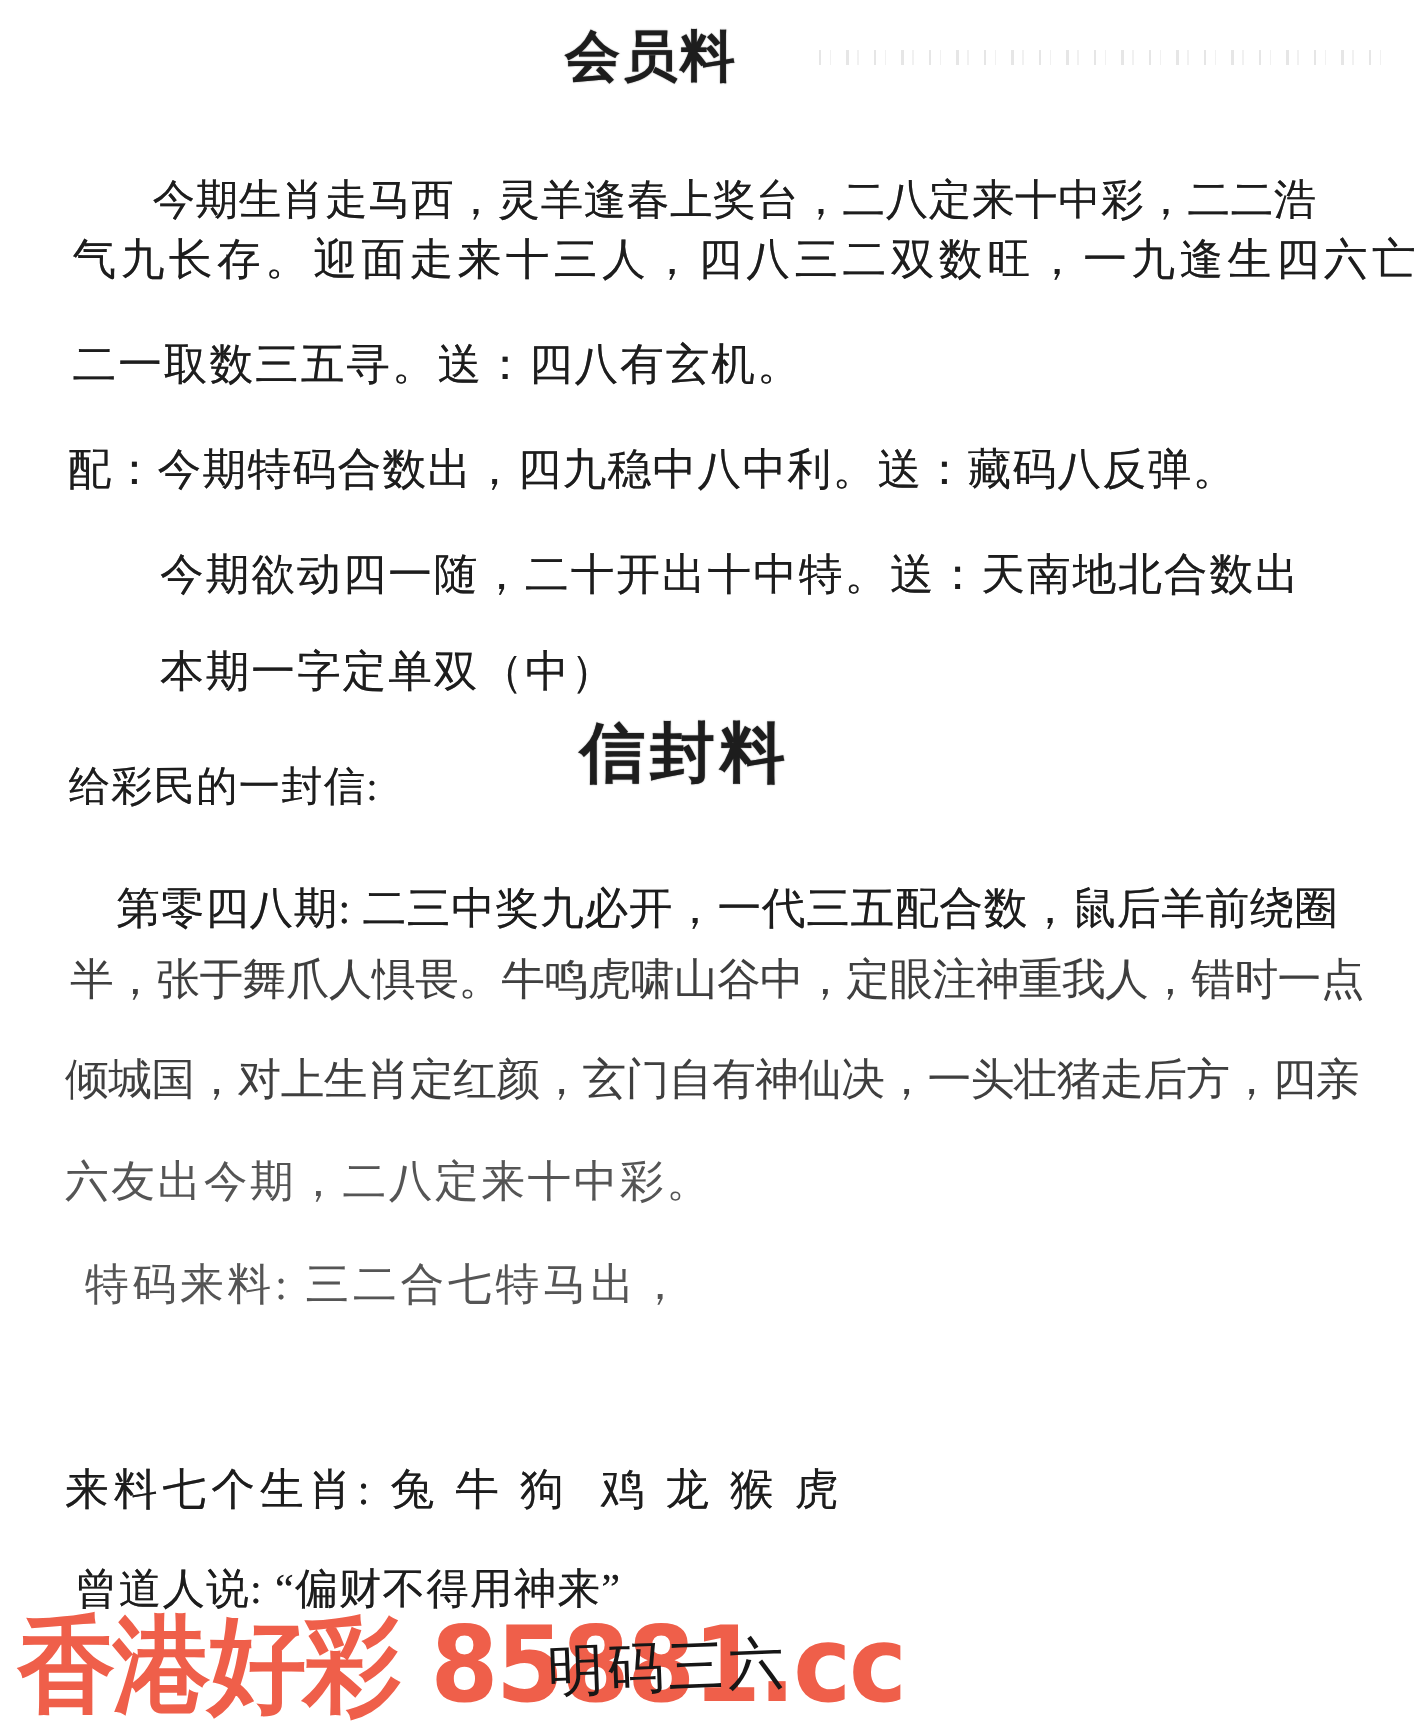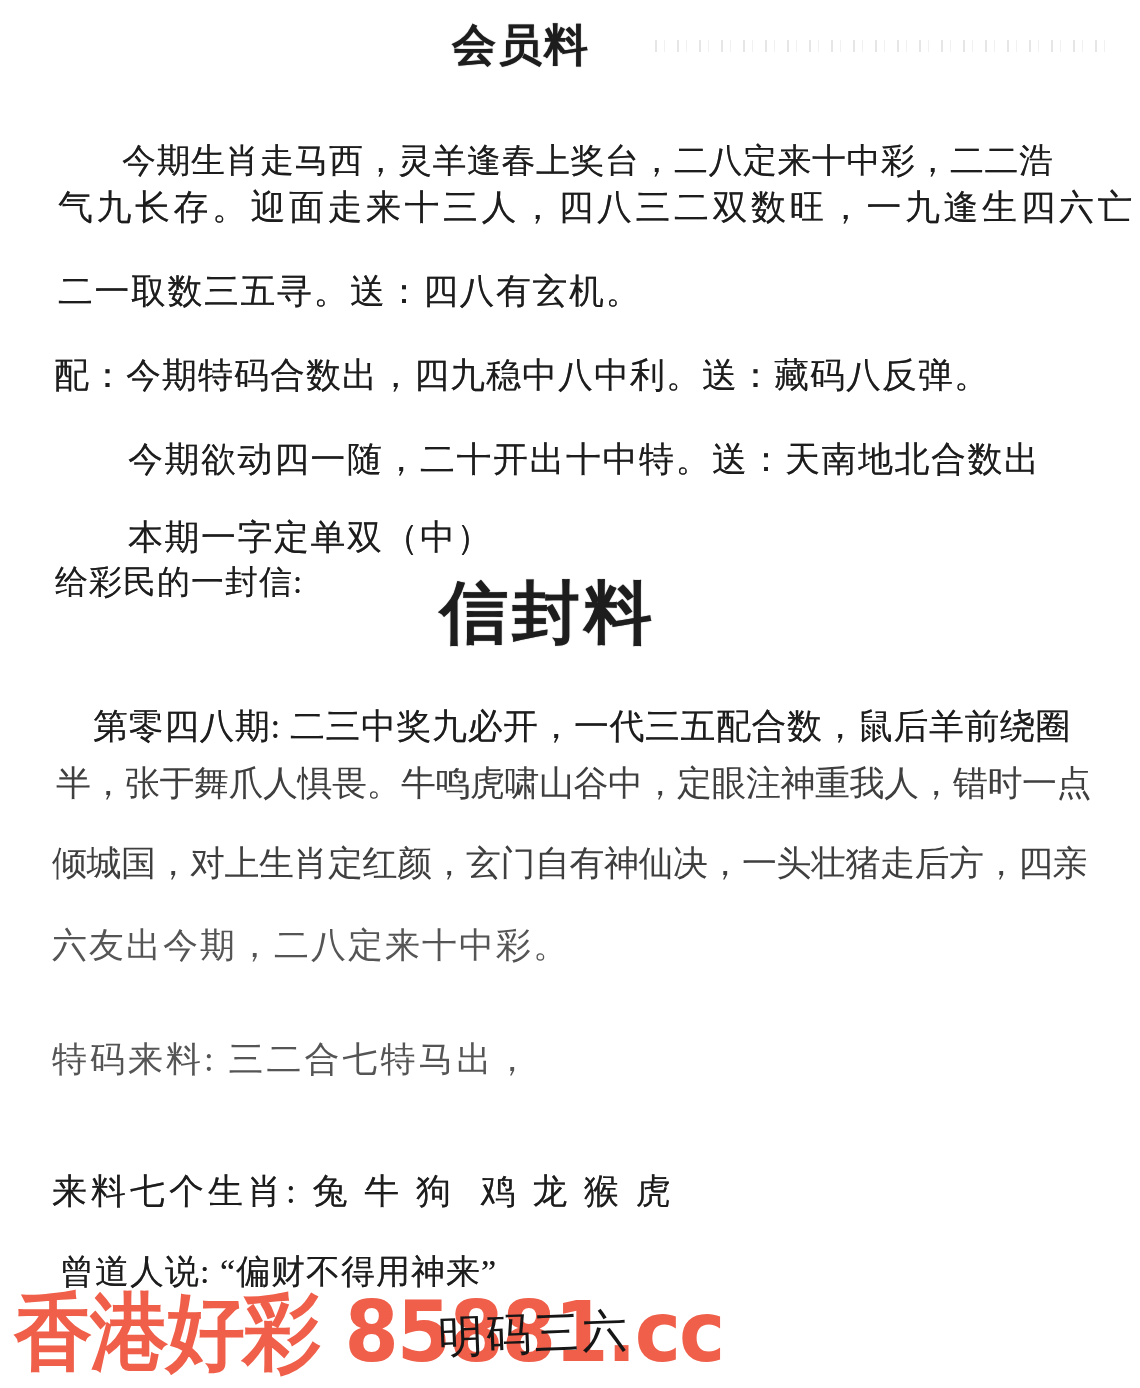--- a/index.html
+++ b/index.html
@@ -69,28 +69,28 @@
   <div class="big-title" style="top:16px;left:452px;font-size:44px;letter-spacing:2px;">会员料</div>
   <div class="scan-noise"></div>
 
   <div class="line" style="top:103px;left:122px;font-size:34px;letter-spacing:0.5px;margin-top:38px;">今期生肖走马西，灵羊逢春上奖台，二八定来十中彩，二二浩</div>
   <div class="line" style="top:188px;left:58px;letter-spacing:3.5px;">气九长存。迎面走来十三人，四八三二双数旺，一九逢生四六亡，</div>
   <div class="line" style="top:272px;left:58px;letter-spacing:1.5px;">二一取数三五寻。送：四八有玄机。</div>
   <div class="line" style="top:440px;left:128px;letter-spacing:1.5px;">今期欲动四一随，二十开出十中特。送：天南地北合数出</div>
   <div class="line" style="top:356px;left:54px;letter-spacing:1px;">配：今期特码合数出，四九稳中八中利。送：藏码八反弹。</div>
   <div class="line" style="top:518px;left:128px;letter-spacing:1.5px;">本期一字定单双（中）</div>
 
-  <div class="line" style="top:564px;left:55px;font-size:33px;letter-spacing:1px;">给彩民的一封信:</div>
-  <div class="big-title" style="top:568px;left:440px;font-size:68px;letter-spacing:4px;">信封料</div>
+  <div class="line" style="top:612px;left:55px;font-size:33px;letter-spacing:1px;">给彩民的一封信:</div>
+  <div class="big-title" style="top:568px;left:464px;font-size:52px;letter-spacing:4px;">信封料</div>
 
   <div class="line" style="top:684px;left:93px;letter-spacing:0.5px;margin-top:23px;">第零四八期: 二三中奖九必开，一代三五配合数，鼠后羊前绕圈</div>
   <div class="line rough" style="top:764px;left:56px;letter-spacing:-0.5px;">半，张于舞爪人惧畏。牛鸣虎啸山谷中，定眼注神重我人，错时一点</div>
   <div class="line rough" style="top:844px;left:52px;letter-spacing:-0.5px;">倾城国，对上生肖定红颜，玄门自有神仙决，一头壮猪走后方，四亲</div>
   <div class="line fainter" style="top:926px;left:52px;letter-spacing:2px;">六友出今期，二八定来十中彩。</div>
-  <div class="line fainter" style="top:1008px;left:52px;letter-spacing:3px;margin-top:32px;">特码来料: 三二合七特马出，</div>
+  <div class="line fainter" style="top:1008px;left:68px;letter-spacing:3px;">特码来料: 三二合七特马出，</div>
   <div class="line" style="top:1172px;left:52px;letter-spacing:4px;">来料七个生肖: 兔 牛 狗  鸡 龙 猴 虎</div>
 
   <div class="line" style="top:1252px;left:60px;font-size:34px;letter-spacing:1px;">曾道人说: “偏财不得用神来”</div>
 
   <div class="hidden-handwriting">明码三六</div>
 
   <div class="watermark" style="color: rgb(239, 95, 74);">香港好彩 85881.cc</div>
 
 </div>
 

